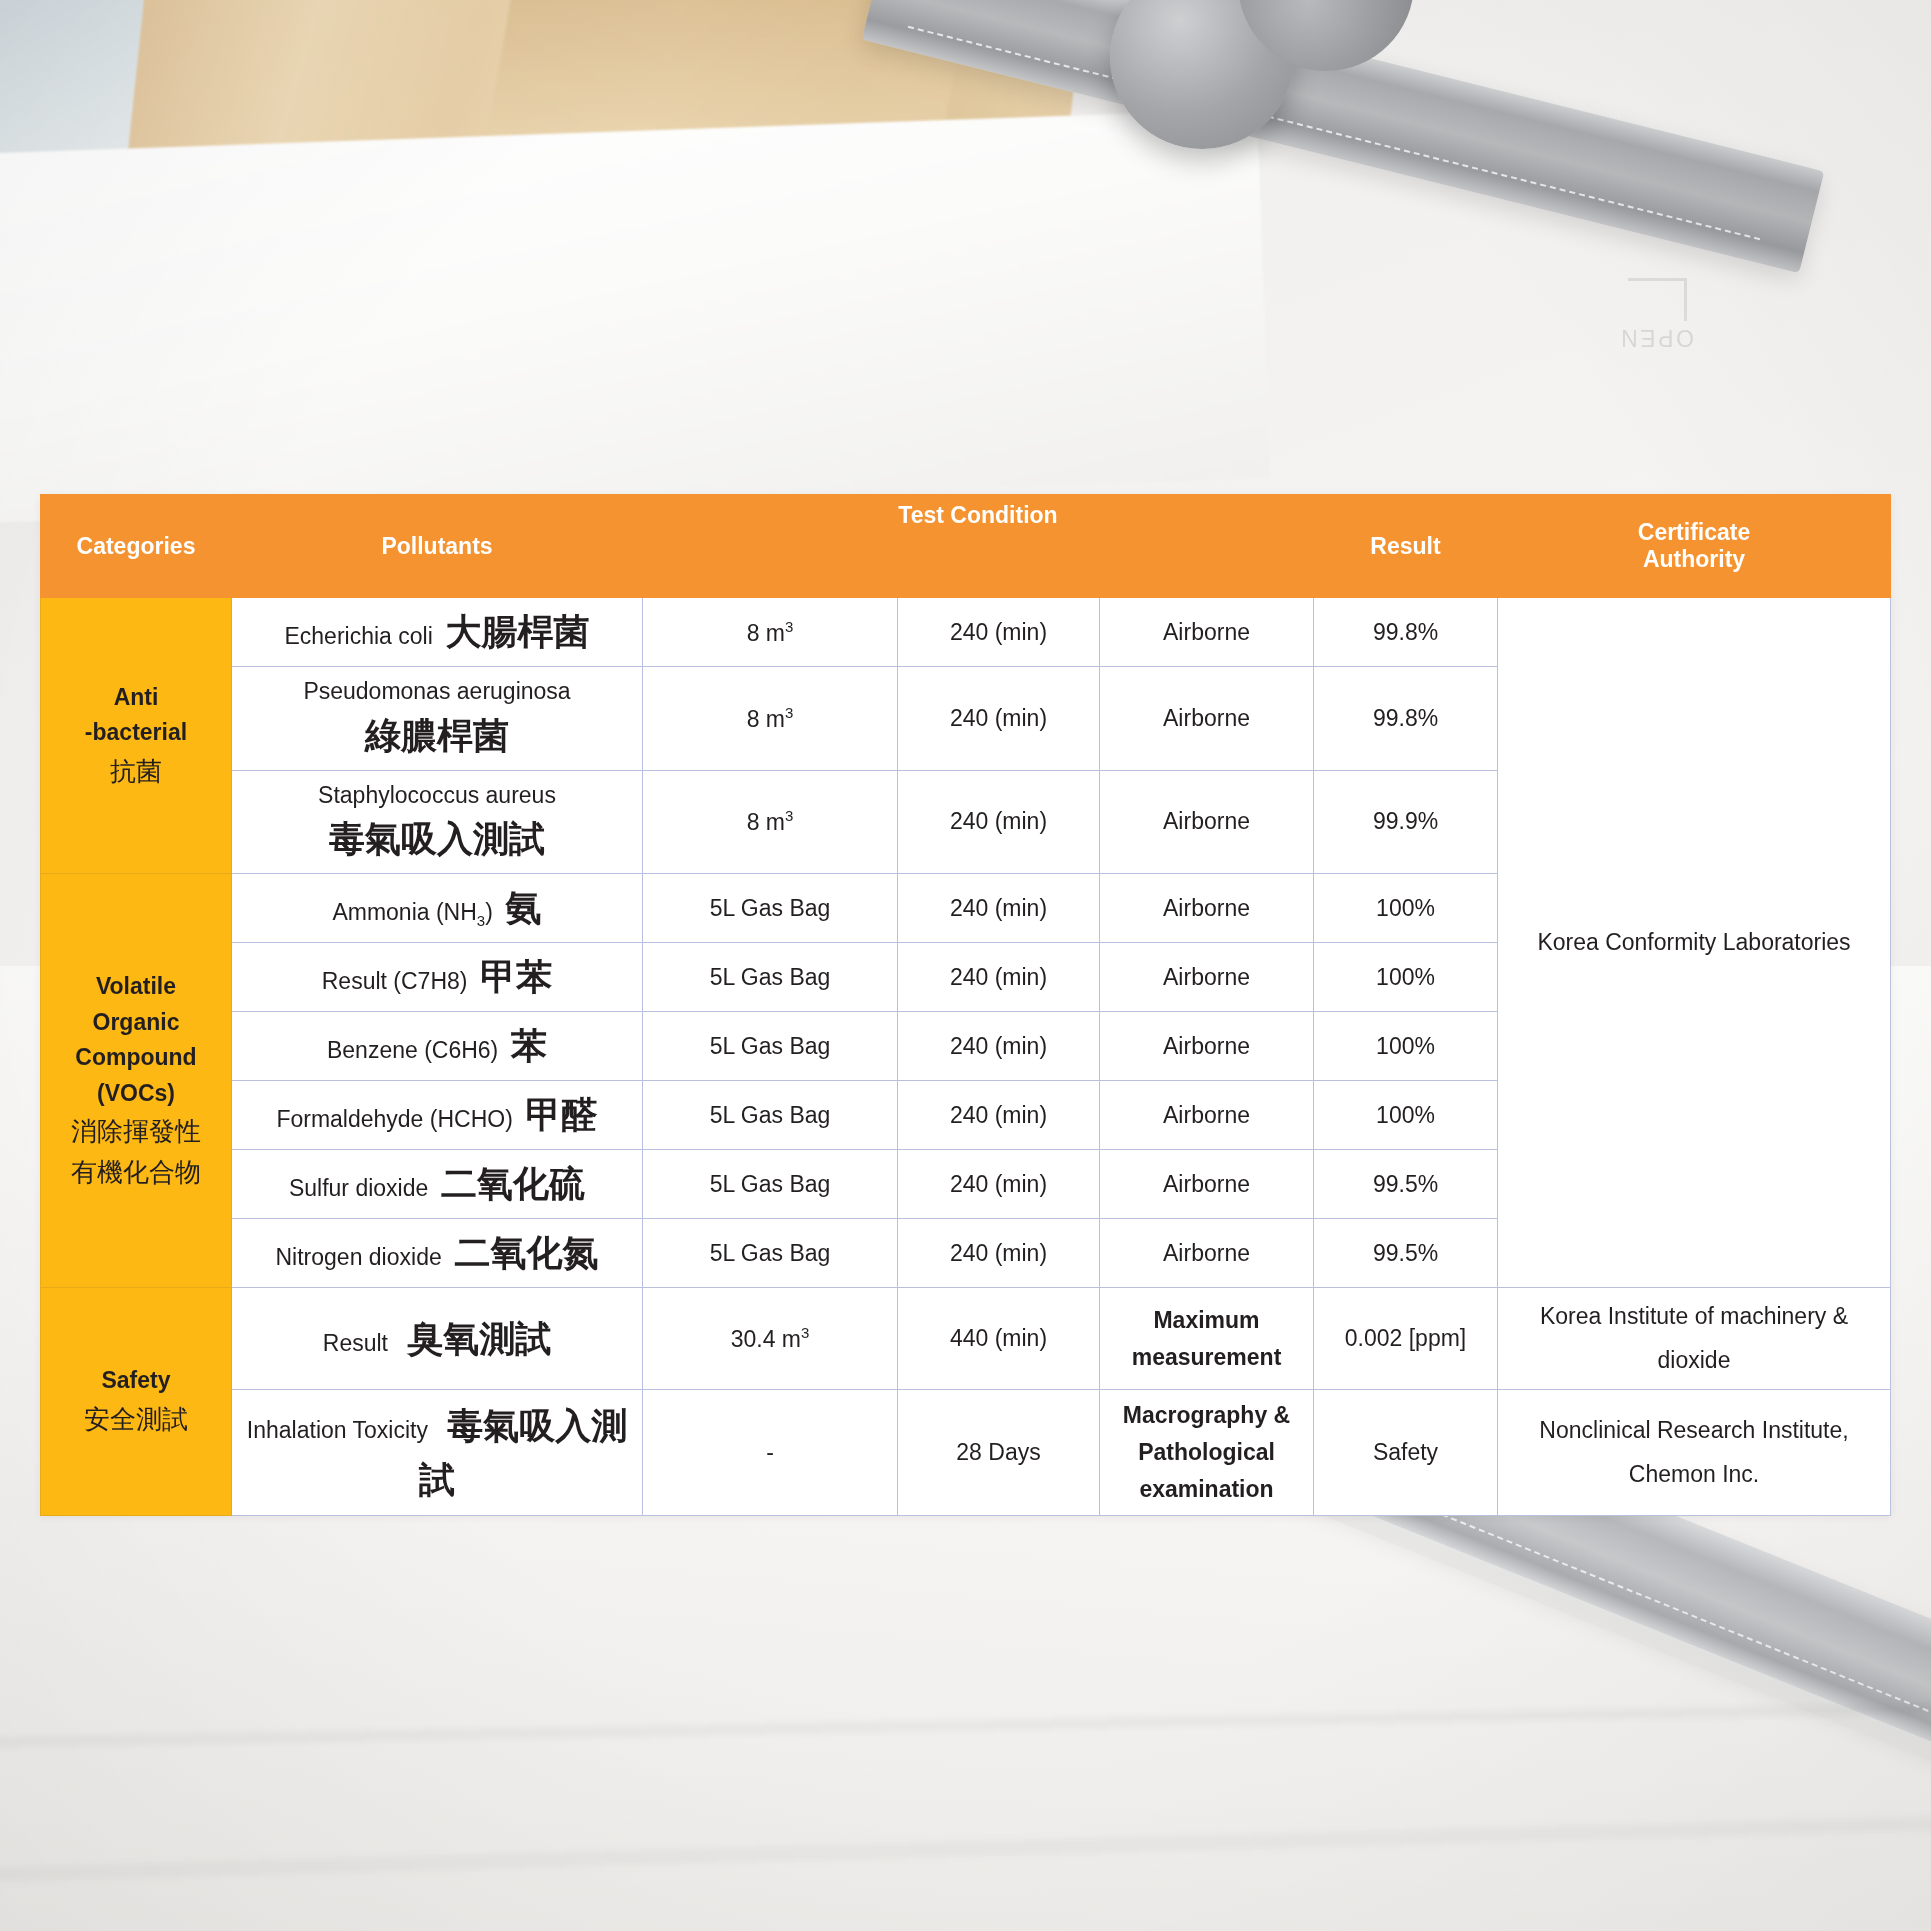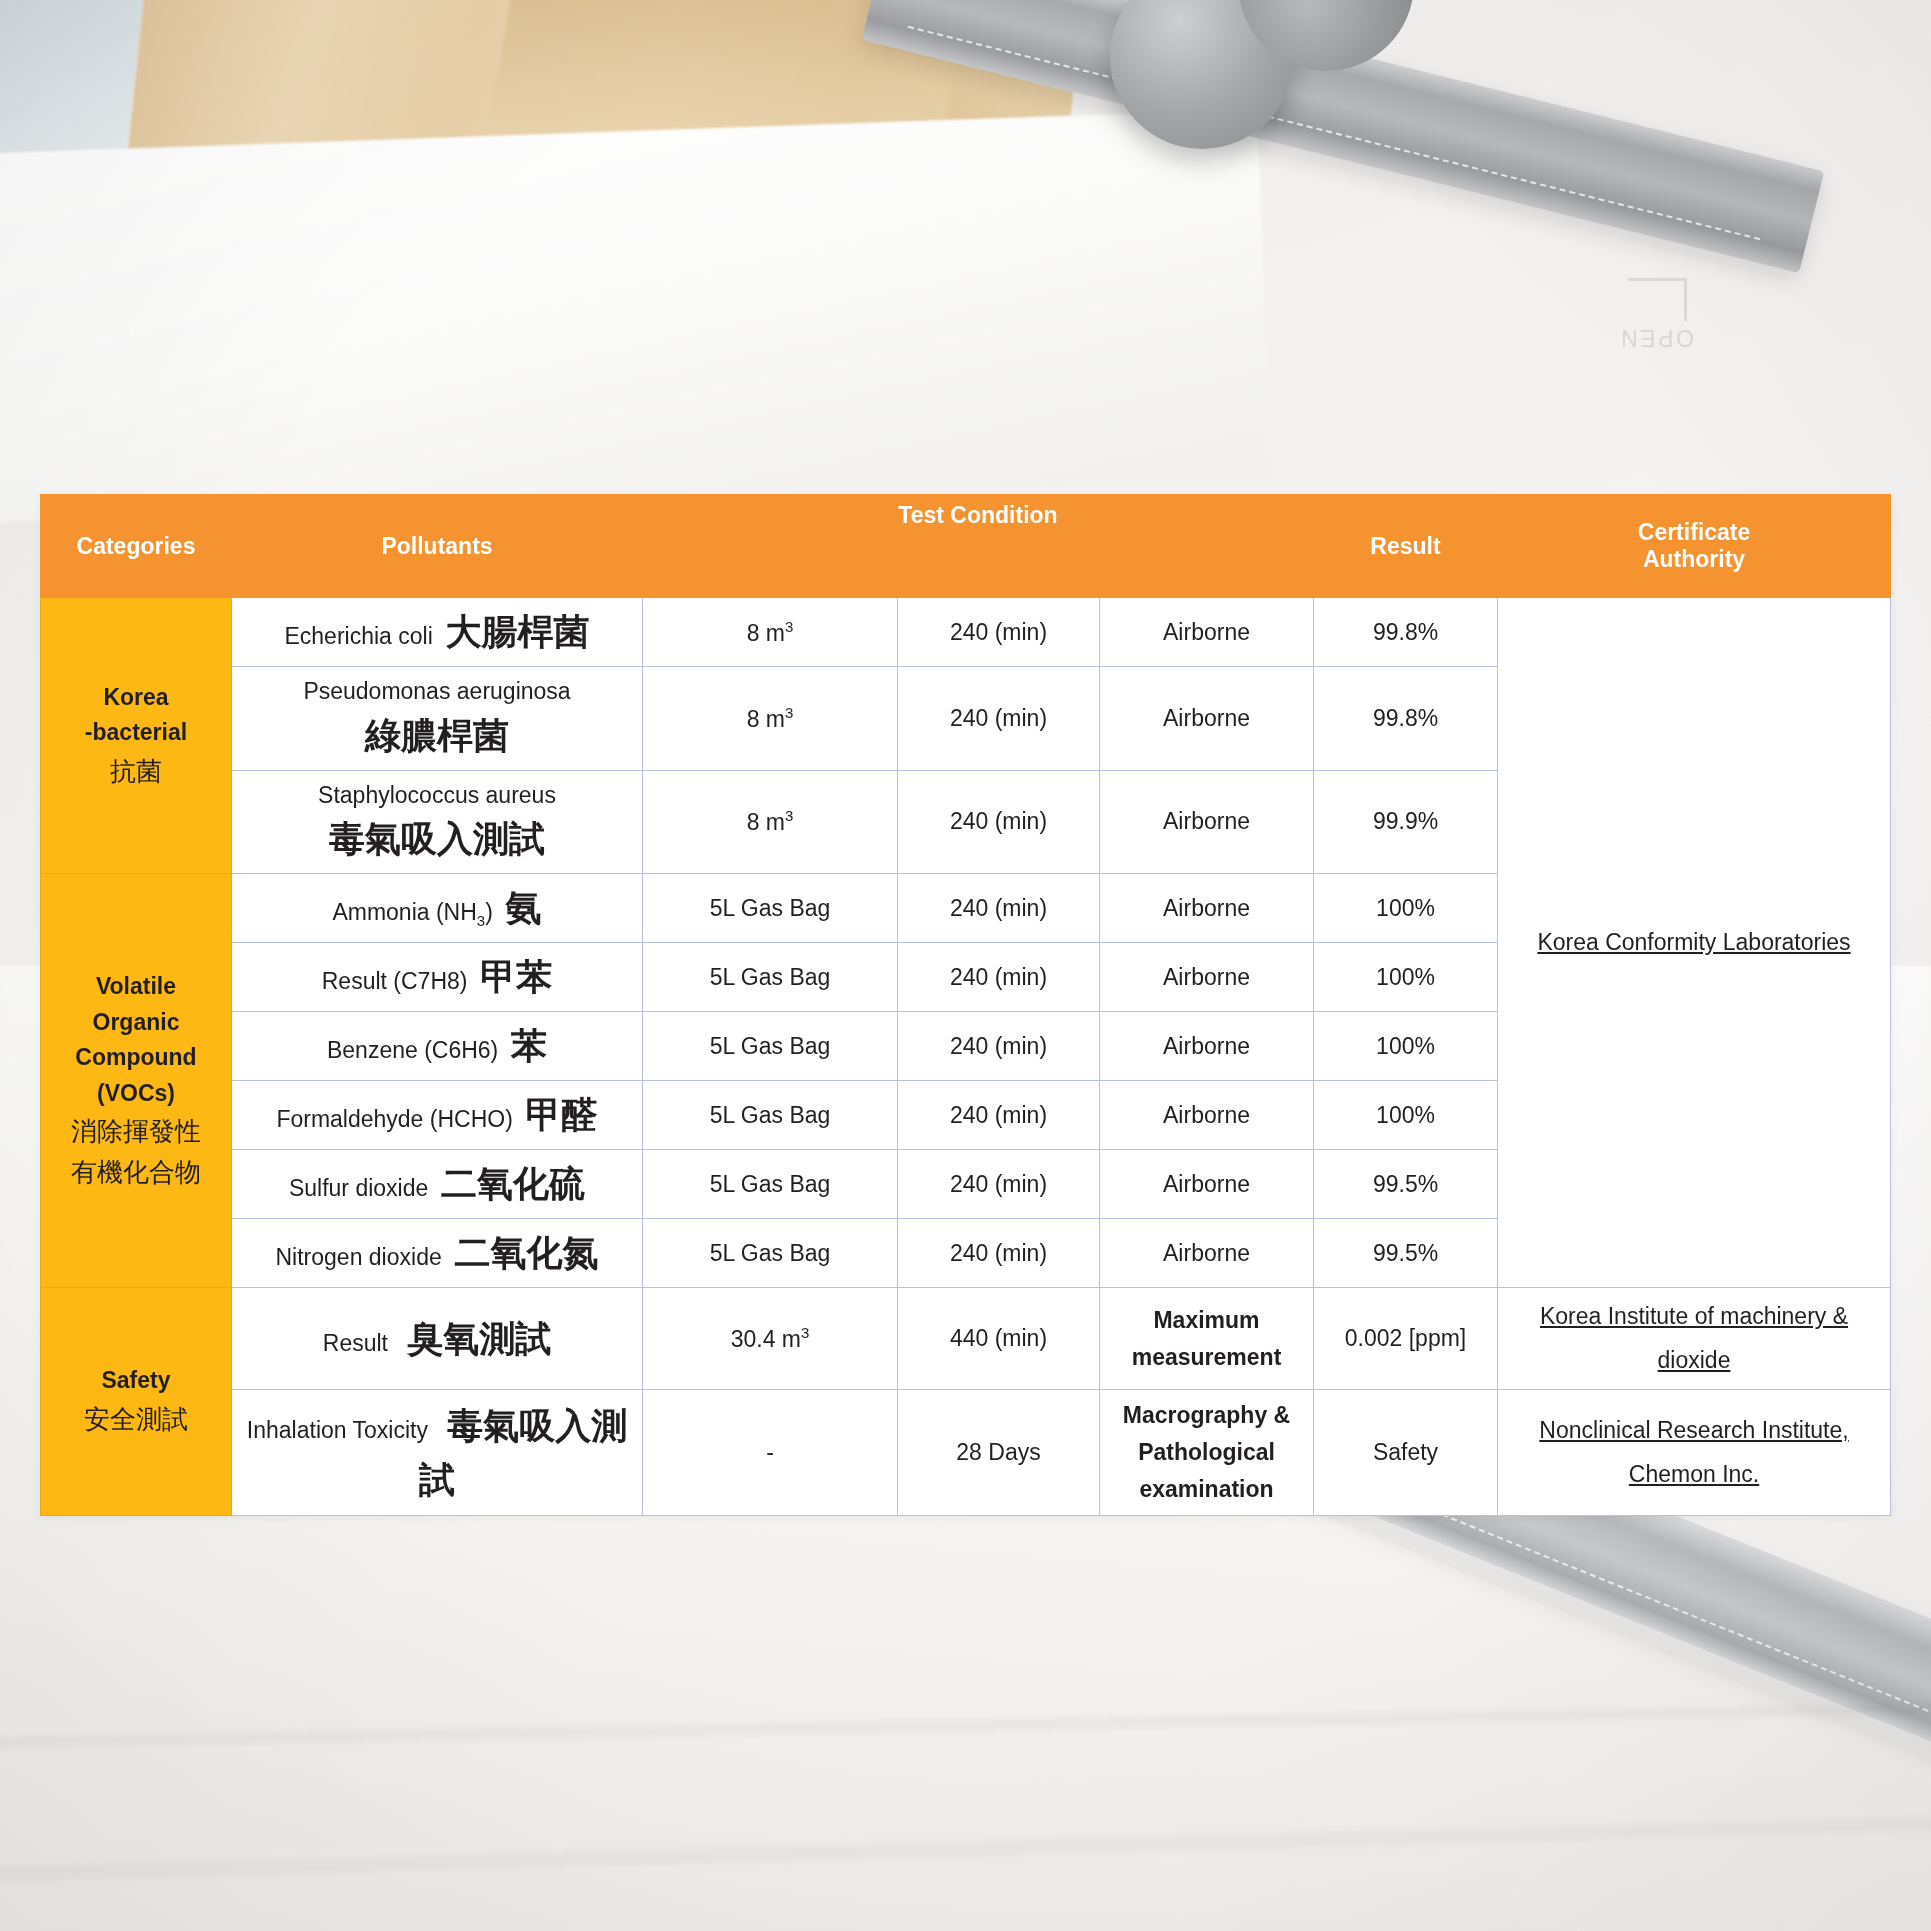--- a/index.html
+++ b/index.html
@@ -231,21 +231,20 @@
 
   .cell-cn { font-size: 26px; font-weight: normal; }
   .pollutant { font-size: 23px; line-height: 1.5; }
   .pollutant .cn { font-size: 36px; font-weight: bold; }
   .small-sup { font-size: 15px; vertical-align: super; }
   .small-sub { font-size: 15px; vertical-align: sub; }
 
   .authority {
     font-size: 23px;
     line-height: 1.9;
-    text-decoration: underline;
   }
 
   .two-line { line-height: 1.6; font-weight: bold; }
 
   .col-cat   { width: 191px; }
   .col-pol   { width: 411px; }
   .col-tc1   { width: 255px; }
   .col-tc2   { width: 202px; }
   .col-tc3   { width: 214px; }
   .col-res   { width: 184px; }
@@ -302,21 +301,21 @@
         <tr>
           <th class="hdr sub"></th>
           <th class="hdr sub"></th>
           <th class="hdr sub"></th>
         </tr>
       </thead>
       <tbody>
 
         <tr>
           <td class="cat" rowspan="3">
-            <div>Korea</div>
+            <div>Anti</div>
             <div>-bacterial</div>
             <div class="cell-cn">抗菌</div>
           </td>
           <td class="pollutant">
             <span>Echerichia coli</span>
             &nbsp;<span class="cn">大腸桿菌</span>
           </td>
           <td>
             <span>8 m</span><span class="small-sup">3</span>
           </td>

